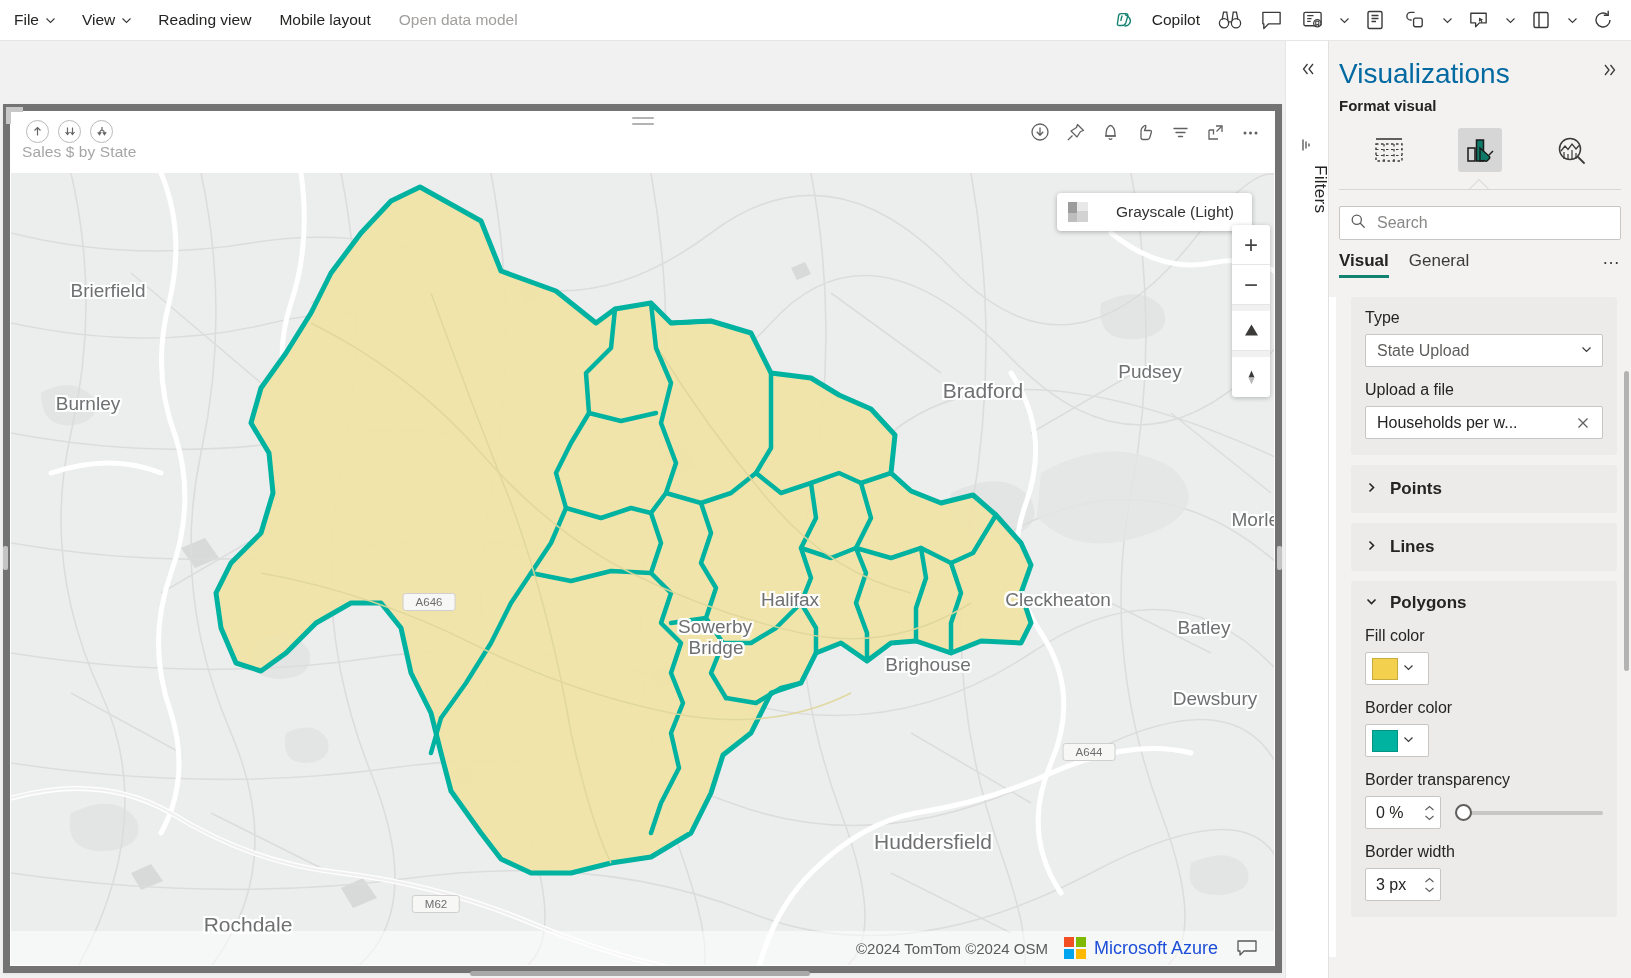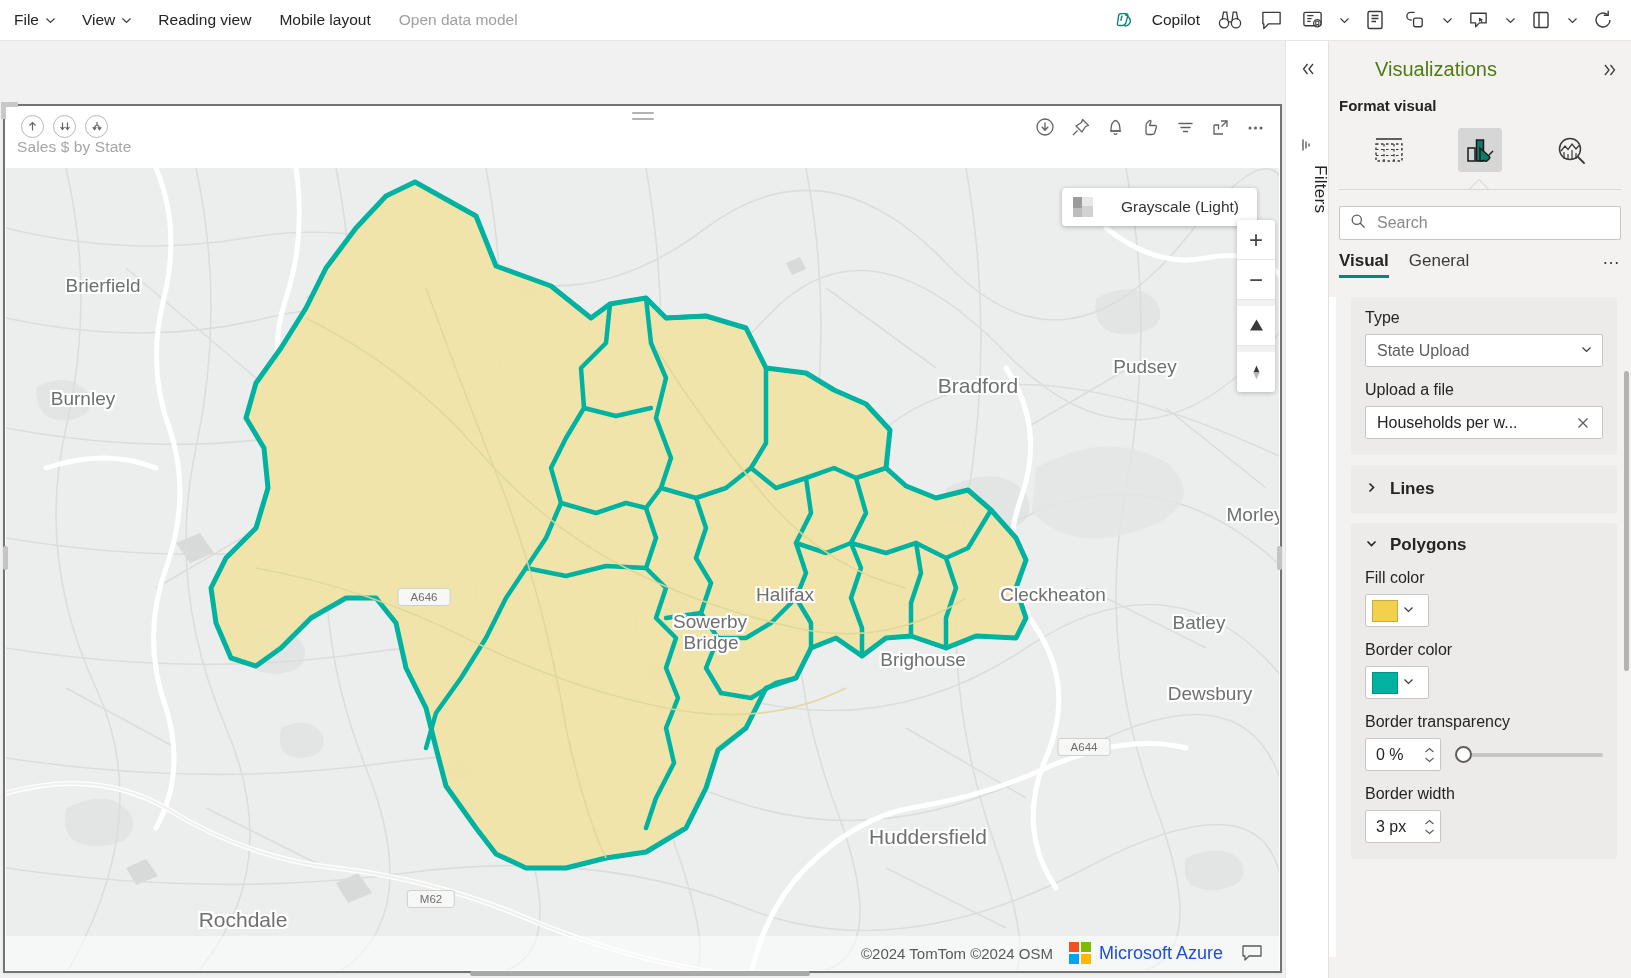--- a/index.html
+++ b/index.html
@@ -37,21 +37,21 @@
   .rb-caret { display:flex; align-items:center; justify-content:center; width:22px; height:32px; border-radius:3px; }
   .ico { display:block; }
 
   
   .canvas {
     position:absolute; left:0; top:41px; width:1285px; height:937px;
     background:#f1f1f1;
   }
   .visual {
     position:absolute; left:3px; top:63px; width:1279px; height:869px;
-    background:#ffffff; border:2px solid #737373;
+    background:#ffffff; border:7px solid #737373;
     box-shadow:0 1px 3px rgba(0,0,0,0.06);
   }
   .vis-header { position:relative; height:62px; }
   .vis-drill {
     position:absolute; left:16px; top:9px; display:flex; gap:9px; align-items:center;
   }
   .drill-btn {
     width:23px; height:23px; border-radius:50%; border:1px solid #b9b9b9;
     display:flex; align-items:center; justify-content:center; cursor:default; background:#fff;
   }
@@ -171,21 +171,21 @@
     display:flex; justify-content:center;
   }
 
   
   .vizpane {
     position:absolute; left:1329px; top:41px; width:302px; height:937px;
     background:#f3f2f1;
   }
   .viz-head { position:relative; height:62px; }
   .viz-title {
-    position:absolute; left:10px; top:17px; font-size:20px; color:#4d7c0f;margin-left:36px;
+    position:absolute; left:10px; top:17px; font-size:28px; color:#0369a1;
   }
   .viz-expand {
     position:absolute; right:8px; top:16px; width:26px; height:26px;
     display:flex; align-items:center; justify-content:center; cursor:default; font-size:17px; color:#333;
   }
   .fmt-label { position:absolute; left:10px; top:56px; font-size:15px; font-weight:bold; color:#252423; }
 
   .tabstrip {
     position:absolute; left:0; top:78px; width:302px; height:62px;
     display:flex; align-items:center; justify-content:space-around; padding:0 14px;
@@ -817,20 +817,30 @@
         <div class="filebox">
           <span>Households per w...</span>
           <span class="clear-x">
             <svg width="14" height="14" viewBox="0 0 14 14">
                 <path d="M2.5 2.5 L11.5 11.5 M11.5 2.5 L2.5 11.5" stroke="#605e5c" stroke-width="1.3"></path>
               </svg>
           </span>
         </div>
       </div>
 
+      <div class="card row">
+        <div class="sec-hd">
+          <span>
+            <svg width="13" height="13" viewBox="0 0 13 13">
+                <path d="M4.5 2.5 L8.5 6.5 L4.5 10.5" fill="none" stroke="#252423" stroke-width="1.6"></path>
+              </svg>
+          </span>
+          <span>Points</span>
+        </div>
+      </div>
 
       <div class="card row">
         <div class="sec-hd">
           <span>
             <svg width="13" height="13" viewBox="0 0 13 13">
                 <path d="M4.5 2.5 L8.5 6.5 L4.5 10.5" fill="none" stroke="#252423" stroke-width="1.6"></path>
               </svg>
           </span>
           <span>Lines</span>
         </div>

